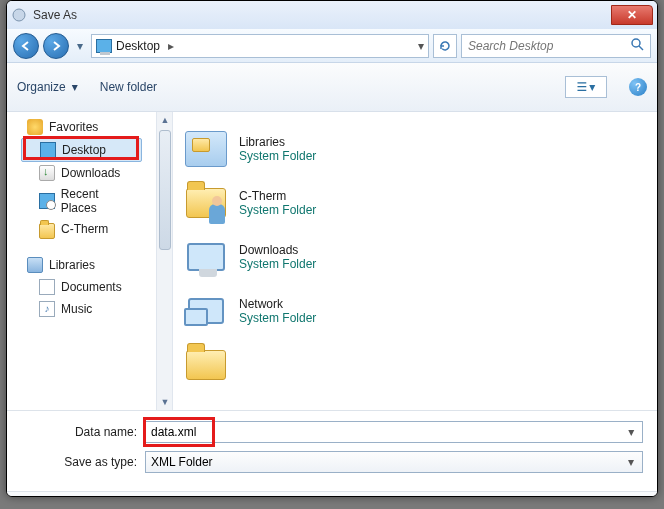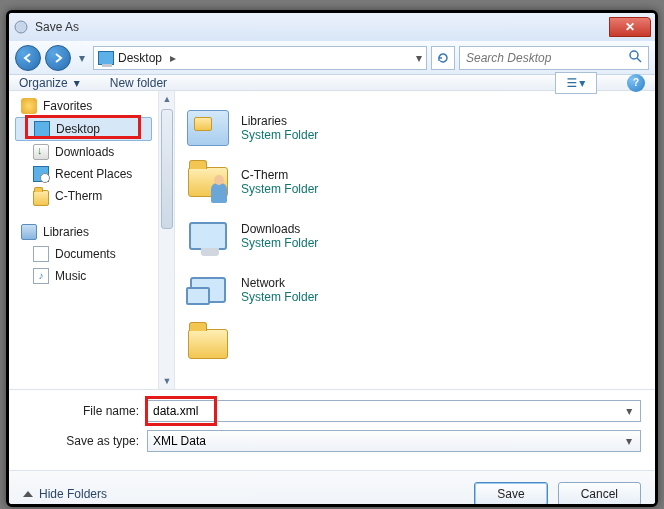--- a/index.html
+++ b/index.html
@@ -1,47 +1,47 @@
 <!DOCTYPE html>
 <html><head>
 <meta charset="utf-8">
 <style>
   * { box-sizing: border-box; margin: 0; padding: 0; font-family: "Segoe UI", Tahoma, sans-serif; font-size: 12px; }
   body { background: #7a7a7a; width: 664px; height: 509px; position: relative; }
-  .window { position: absolute; left: 6px; top: 10px; width: 652px; height: 497px; background: #fff; border: 3px solid #000000; border-radius: 6px; box-shadow: 0 0 8px rgba(0,0,0,.45); overflow: hidden; }
+  .window { position: absolute; left: 6px; top: 0; width: 652px; height: 497px; background: #fff; border: 1px solid #000000; border-radius: 6px; box-shadow: 0 0 8px rgba(0,0,0,.45); overflow: hidden; }
   .titlebar { height: 28px; background: linear-gradient(#eaf1fb,#d9e6f7); display: flex; align-items: center; padding: 0 4px; }
   .titlebar .app-icon { width: 16px; height: 16px; margin-right: 6px; }
   .titlebar .title { color: #333; flex: 1; }
   .titlebar .close { width: 42px; height: 20px; background: linear-gradient(#e87a6f,#c83a2c); border: 1px solid #a02818; border-radius: 0 4px 0 0; color: #fff; display: flex; align-items: center; justify-content: center; font-weight: bold; }
   .navbar { height: 34px; background: linear-gradient(#f7fbff,#e4eef9); display: flex; align-items: center; padding: 0 6px; gap: 4px; border-bottom: 1px solid #c7d6e8; }
   .navbtn { width: 26px; height: 26px; border-radius: 50%; background: radial-gradient(circle at 30% 30%, #5aa7e6, #2a6fb2); border: 1px solid #215a91; display: flex; align-items: center; justify-content: center; color: #fff; }
   .navdrop { width: 14px; height: 26px; display: flex; align-items: center; justify-content: center; color: #4a6a8a; }
   .addressbar { flex: 1; height: 24px; border: 1px solid #a9bfd6; background: #fff; display: flex; align-items: center; padding: 0 4px; gap: 4px; }
   .addressbar .mon { width: 16px; height: 14px; background:#5bb1e8; border:1px solid #2a6fa2; position:relative; }
   .addressbar .mon::after{content:"";position:absolute;left:3px;bottom:-3px;width:10px;height:3px;background:#c0c8d0;}
   .addressbar .crumb { color:#222; }
   .addressbar .chev { color:#555; margin:0 4px; }
   .addressbar .spacer { flex:1; }
   .addressbar .drop { color:#555; }
   .refresh { width:24px; height:24px; border:1px solid #a9bfd6; background:#fff; display:flex; align-items:center; justify-content:center; color:#3a78b4; }
   .searchbox { width:190px; height:24px; border:1px solid #a9bfd6; background:#fff; display:flex; align-items:center; padding:0 6px; gap:4px; }
   .searchbox input { border:none; outline:none; width:100%; color:#888; background:transparent; font-style:italic; }
   .searchbox .mag { color:#3a78b4; }
-  .toolbar { height:16px; background:linear-gradient(#fbfcfd,#eaf0f7); border-bottom:1px solid #d8e0ea; display:flex; align-items:center; padding:0 10px; gap:30px;text-align:center; }
+  .toolbar { height:49px; background:linear-gradient(#fbfcfd,#eaf0f7); border-bottom:1px solid #d8e0ea; display:flex; align-items:center; padding:0 10px; gap:22px;text-align:center; }
   .toolbar .tbtn { color:#2a4668; display:flex; align-items:center; gap:6px; }
   .toolbar .spacer { flex:1; }
   .toolbar .viewbtn { width:42px; height:22px; border:1px solid #a9bfd6; display:flex; align-items:center; justify-content:center; gap:2px; color:#2a6fa2; font-size:10px; background:#fff; }
   .toolbar .help { width:18px; height:18px; border-radius:50%; background:radial-gradient(circle at 30% 30%, #7ec2f5, #2a7fc6); color:#fff; display:flex; align-items:center; justify-content:center; font-size:10px; font-weight:bold; }
   .body { display:flex; height:298px; }
   .sidebar { width:150px; border-right:1px solid #e0e6ee; position:relative; background:#fff; }
   .scrollspace { width:16px; background:#f0f3f7; border-right:1px solid #e0e6ee; position:relative; }
   .scrollthumb { position:absolute; left:2px; top:18px; width:12px; height:120px; background:linear-gradient(#e8eef5,#cdd9e6); border:1px solid #aebdce; border-radius:3px; }
   .scrollarrow { position:absolute; left:2px; width:12px; height:14px; display:flex; align-items:center; justify-content:center; color:#5a7293; font-size:9px; }
   .scrollarrow.top { top:1px; } .scrollarrow.bot { bottom:1px; }
-  .tree { padding:4px 4px; }
+  .tree { padding:4px 12px; }
   .tree-item { display:flex; align-items:center; gap:6px; padding:3px 8px 3px 20px; color:#222; }
   .tree-item.header { padding-left:8px; color:#222; }
   .tree-item.selected { background:#d6e8f8; border:1px solid #8ab5df; border-radius:2px; margin:0 2px; padding-left:18px; }
   .tree .ico { width:16px; height:16px; display:inline-flex; align-items:center; justify-content:center; }
   .star{background:radial-gradient(circle,#ffd96a,#e6a62a);border-radius:3px;}
   .monitor{width:16px;height:12px;background:#5bb1e8;border:1px solid #2a6fa2;position:relative;}
   .monitor::after{content:"";position:absolute;left:3px;bottom:-3px;width:10px;height:3px;background:#c0c8d0;}
   .dl{background:linear-gradient(#fff,#ddd);border:1px solid #aaa;border-radius:2px;position:relative;}
   .dl::after{content:"↓";position:absolute;left:3px;top:-1px;color:#2f8a3a;font-size:11px;font-weight:bold;}
   .od{background:#fff;border-radius:50%;position:relative;}
@@ -239,31 +239,31 @@
       <div class="item">
         <div class="bigico">
             <div class="bigfld"></div>
           </div>
       </div>
     </div>
   </div>
 
   <div class="bottom">
     <div class="row">
-      <label>File name:</label>
+      <label>Data name:</label>
       <div class="field">
         <div class="redbox" style="left:-3px; top:-5px; width:72px; height:30px"></div>
         <input value="data.xml" style="">
         <span class="drop">▾</span>
       </div>
     </div>
     <div class="row">
       <label>Save as type:</label>
       <div class="field" style="background:linear-gradient(#fdfdfd,#eef2f7);">
-        <span style="padding:0 4px">XML Data</span>
+        <span style="padding:0 4px">XML Folder</span>
         <span class="spacer" style="flex:1"></span>
         <span class="drop">▾</span>
       </div>
     </div>
   </div>
 
   <div class="footer">
     <div class="hide">
       <span class="chevup"></span>
       <span>Hide Folders</span>

